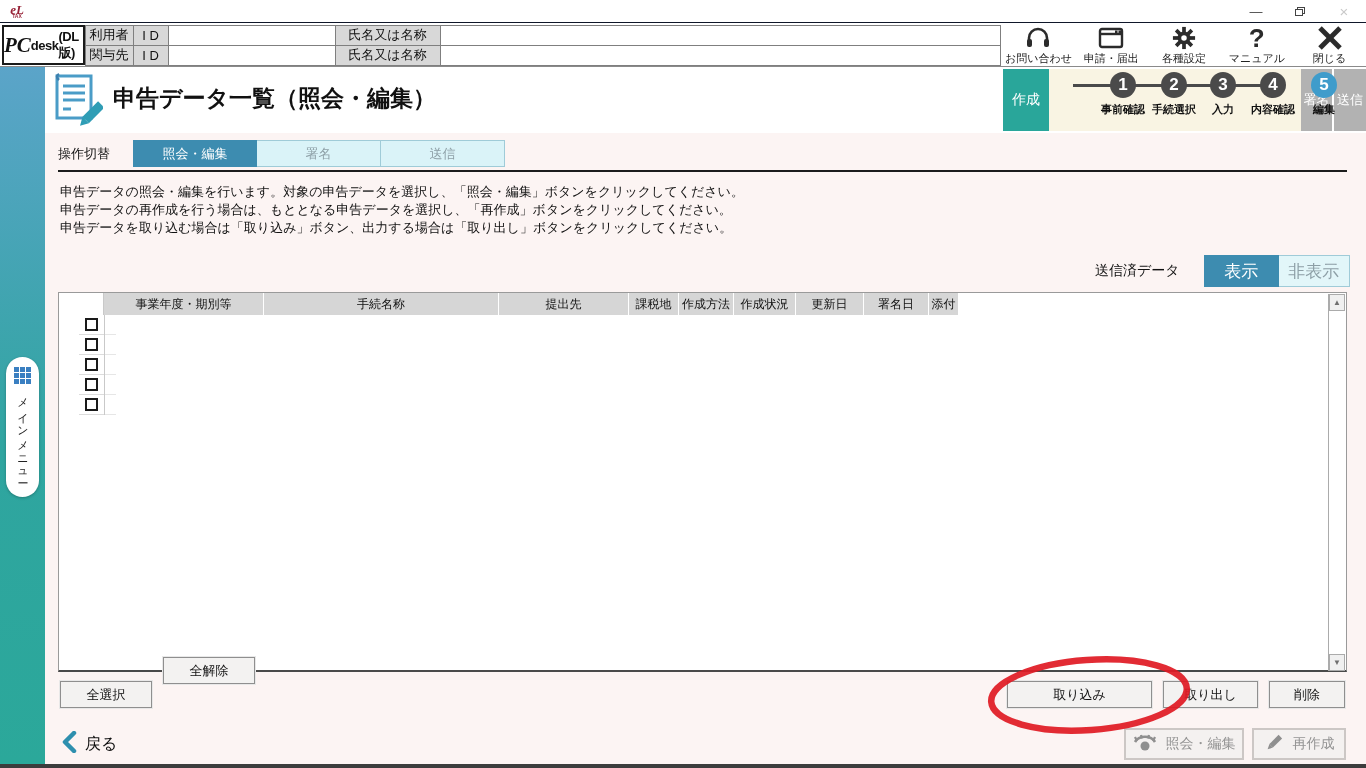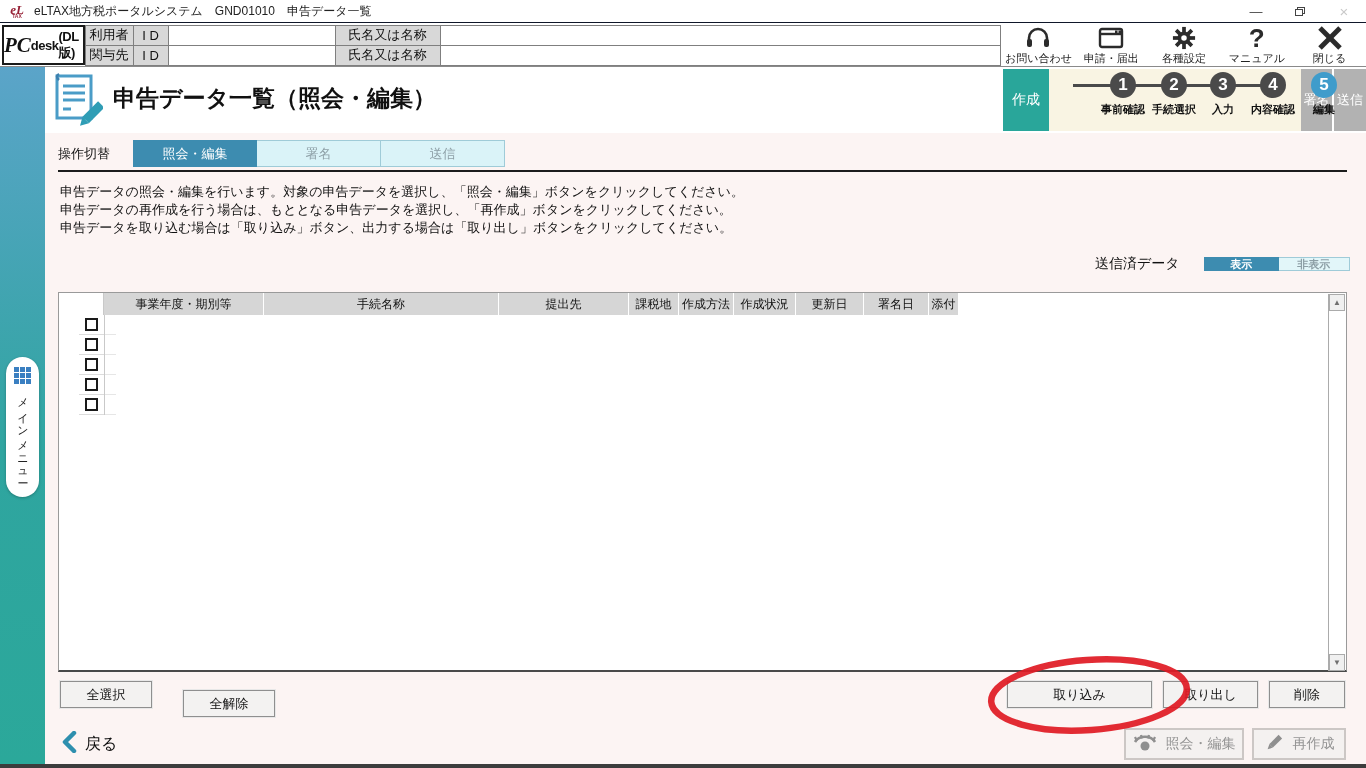--- a/index.html
+++ b/index.html
@@ -70,21 +70,21 @@
   .tab.active { background:#3d8cb0; color:#fff; border:1px solid #3d8cb0; }
   .tab.inactive { background:#daf3f8; color:#8d9fa6; border:1px solid #9fcbd8; border-left:none; }
   .hr-dark { position:absolute; left:58px; top:170px; width:1289px; height:2px; background:#1c1c1c; }
 
   
   .instructions { position:absolute; left:60px; top:183px; font-size:13px; color:#111; line-height:18px; }
 
   
   .sent-row { position:absolute; left:1095px; top:255px; display:flex; align-items:center; }
   .sent-label { font-size:14px; color:#111; margin-right:24px; }
-  .toggle-btn { height:14px; display:flex; align-items:center; justify-content:center; font-size:11px; cursor:pointer;font-weight:bold; }
+  .toggle-btn { height:32px; display:flex; align-items:center; justify-content:center; font-size:17px; cursor:pointer; }
   .toggle-show { width:75px; background:#3d8cb0; color:#fff; border:1px solid #3d8cb0; }
   .toggle-hide { width:71px; background:#e2f6f9; color:#8d9fa6; border:1px solid #9fcbd8; border-left:none; }
 
   
   .datatable { position:absolute; left:58px; top:292px; width:1289px; height:380px; background:#fff; border:1px solid #9a9a9a; border-bottom:2px solid #4a4a4a;padding-left:20px; }
   .thead { display:flex; height:22px; background:#fff; }
   .th { background:#d6d6d6; border-right:1px solid #fff; font-size:12px; color:#111; display:flex; align-items:center; justify-content:center; white-space:nowrap; overflow:hidden; }
   .th.empty { background:#fff; border-right:1px solid #c9c9c9; }
   .tbody { position:relative; }
   .col-sep { position:absolute; left:25px; top:0; width:1px; height:100px; background:#c9c9c9; }
@@ -93,21 +93,21 @@
   .cb-tail { width:12px; height:20px; border-bottom:1px solid #e6e6e6; }
   .checkbox { width:13px; height:13px; border:2px solid #1a1a1a; background:#fff; cursor:pointer; }
   .vscroll { position:absolute; right:1px; top:1px; width:17px; height:377px; border-left:1px solid #ababab; background:#fff; }
   .scroll-btn { position:absolute; left:0; width:16px; height:17px; background:#f0f0f0; border:1px solid #ababab; color:#6f6f6f; font-size:8px; display:flex; align-items:center; justify-content:center; cursor:pointer; }
   .scroll-up { top:0; }
   .scroll-down { bottom:0; }
 
   
   .btn { position:absolute; height:27px; background:#f3f2f1; border:1px solid #8f8f8f; outline:1px solid #e8e8e8; font-size:13px; color:#111; display:flex; align-items:center; justify-content:center; cursor:pointer; font-family:inherit; }
   .btn-selall { left:60px; top:681px; width:92px; }
-  .btn-desel { left:163px; top:690px; width:92px;margin-left:20px; }
+  .btn-desel { left:163px; top:657px; width:92px; }
   .btn-import { left:1007px; top:681px; width:145px; }
   .btn-export { left:1163px; top:681px; width:95px; }
   .btn-delete { left:1269px; top:681px; width:76px; }
 
   
   .back-link { position:absolute; left:62px; top:731px; display:flex; align-items:center; cursor:pointer; }
   .back-text { font-size:16px; color:#111; margin-left:8px; }
   .footer-btn { position:absolute; top:728px; height:32px; background:#f4f1f0; border:2px solid #ccc7c5; display:flex; align-items:center; justify-content:center; gap:9px; font-size:14px; color:#949494; cursor:default; }
   .fbtn-inquiry { left:1124px; width:120px; }
   .fbtn-recreate { left:1252px; width:94px; }
@@ -118,21 +118,20 @@
 </head>
 <body>
 
 <div id="screen">
 
   <div class="titlebar">
     <div class="eltax-logo">
       <span class="el">eL</span>
       <span class="tax">TAX</span>
     </div>
-    <div class="win-title">eLTAX地方税ポータルシステム　GND01010　申告データ一覧</div>
     <div class="win-controls">
       <div class="win-btn">—</div>
       <div class="win-btn">
         <span class="win-restore-glyph">
             <span class="r1"></span>
             <span class="r2"></span>
           </span>
       </div>
       <div class="win-btn win-close-x">×</div>
     </div>

